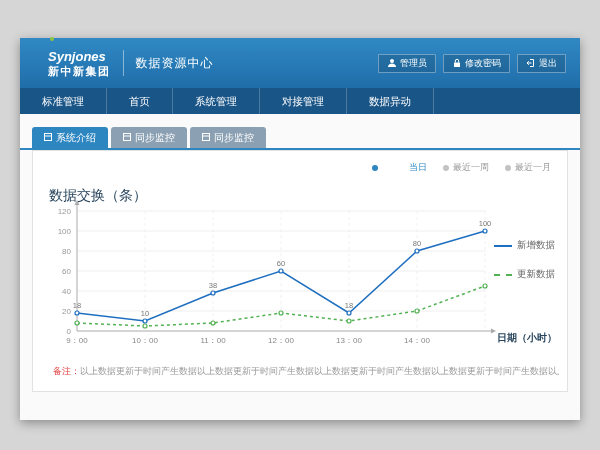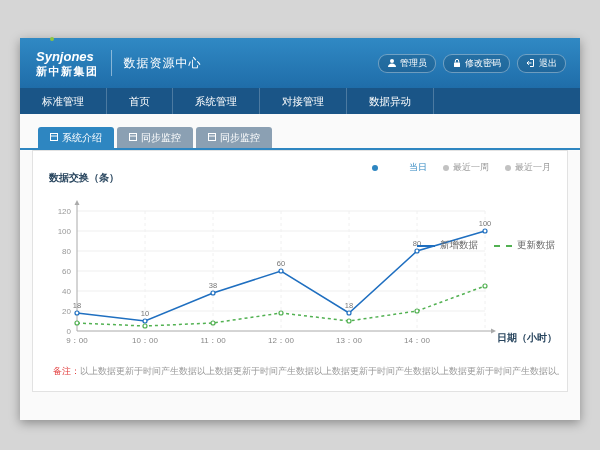--- a/index.html
+++ b/index.html
@@ -3,58 +3,58 @@
 <meta charset="utf-8">
 <style>
   html,body{margin:0;padding:0;}
   body{font-family:"Liberation Sans","DejaVu Sans",sans-serif;}
   .screen{position:relative;width:600px;height:450px;background:#d6d6d6;overflow:hidden;}
   .window{position:absolute;left:20px;top:38px;width:560px;height:382px;background:#fff;
           box-shadow:0 3px 10px rgba(0,0,0,.35);}
 
   
   .header{height:50px;background:linear-gradient(180deg,#3089c4 0%,#1f6da9 100%);
-          display:flex;align-items:center;position:relative;}
+          display:flex;align-items:center;position:relative;padding-left:12px;}
   .logo{margin-left:16px;display:flex;flex-direction:column;}
   .brand{font-size:13px;font-weight:bold;font-style:italic;color:#fff;position:relative;line-height:13px;}
   .brand-dot{position:absolute;width:4px;height:4px;border-radius:50%;background:#8dc63f;left:30px;top:-1px;}
   .logo-sub{font-size:11px;color:#fff;font-weight:bold;letter-spacing:1.5px;margin-top:2px;line-height:12px;}
   .header-divider{width:1px;height:26px;background:rgba(255,255,255,.45);margin:0 12px;}
   .app-title{color:#fff;font-size:12px;letter-spacing:1px;}
   .header-actions{margin-left:auto;display:flex;gap:7px;margin-right:14px;}
   .hbtn{display:flex;align-items:center;gap:3px;color:#fff;font-size:9px;background:rgba(0,0,0,.12);
-        border:1px solid rgba(255,255,255,.35);border-radius:9px;padding:2px 8px;cursor:pointer;white-space:nowrap;}
+        border:1px solid rgba(255,255,255,.35);border-radius:1px;padding:2px 8px;cursor:pointer;white-space:nowrap;}
   .hbtn svg{display:block;}
 
   
   .navbar{height:26px;background:#1a5587;display:flex;}
   .nav-item{color:#fff;font-size:10.5px;line-height:26px;padding:0 22px;
             border-right:1px solid rgba(255,255,255,.22);cursor:pointer;white-space:nowrap;}
 
   
   .content{position:absolute;top:76px;left:0;right:0;bottom:0;background:#fafafa;}
-  .tabs{position:absolute;top:13px;left:18px;display:flex;gap:3px;z-index:2;}
+  .tabs{position:absolute;top:13px;left:12px;display:flex;gap:3px;z-index:2;}
   .tab{height:21px;padding:0 12px;font-size:10px;color:#fff;background:#8ba0b3;
        border-radius:3px 3px 0 0;display:flex;align-items:center;gap:4px;cursor:pointer;white-space:nowrap;}
   .tab.active{background:#2e86c1;}
   .tab-accent-line{position:absolute;top:34px;left:0;right:0;height:2px;background:#2e86c1;}
 
   .panel{position:absolute;top:36px;left:12px;right:12px;bottom:28px;background:#fff;border:1px solid #e2e2e2;}
 
   .filters{position:absolute;top:10px;right:16px;display:flex;gap:16px;align-items:center;}
   .filter{display:flex;align-items:center;gap:4px;font-size:9px;color:#999;cursor:pointer;white-space:nowrap;}
   .filter .dot{width:6px;height:6px;border-radius:50%;background:#c2c2c2;}
   .filter.active{color:#2e86c1;gap:31px;}
   .filter.active .dot{background:#2e86c1;}
 
-  .y-title{position:absolute;left:16px;top:20px;font-size:10px;font-weight:bold;color:#28455e;}
+  .y-title{position:absolute;left:16px;top:36px;font-size:14px;font-weight:normal;color:#28455e;}
   #chart-svg{position:absolute;left:14px;top:46px;}
   .x-title{position:absolute;left:464px;top:180px;font-size:10px;font-weight:bold;color:#28455e;white-space:nowrap;}
 
-  .series-legend{position:absolute;right:12px;top:88px;display:flex;flex-direction:row;gap:16px;}
+  .series-legend{position:absolute;right:12px;top:88px;display:flex;flex-direction:column;gap:16px;}
   .legend-item{display:flex;align-items:center;gap:5px;font-size:9.5px;color:#666;cursor:pointer;white-space:nowrap;}
   .swatch{width:18px;height:0;border-top:2px solid #999;}
 
   .note{position:absolute;left:20px;right:8px;bottom:13px;font-size:9px;color:#999;
         white-space:nowrap;overflow:hidden;}
   .note .prefix{color:#e23b3b;}
 </style>
 </head>
 <body>
 

